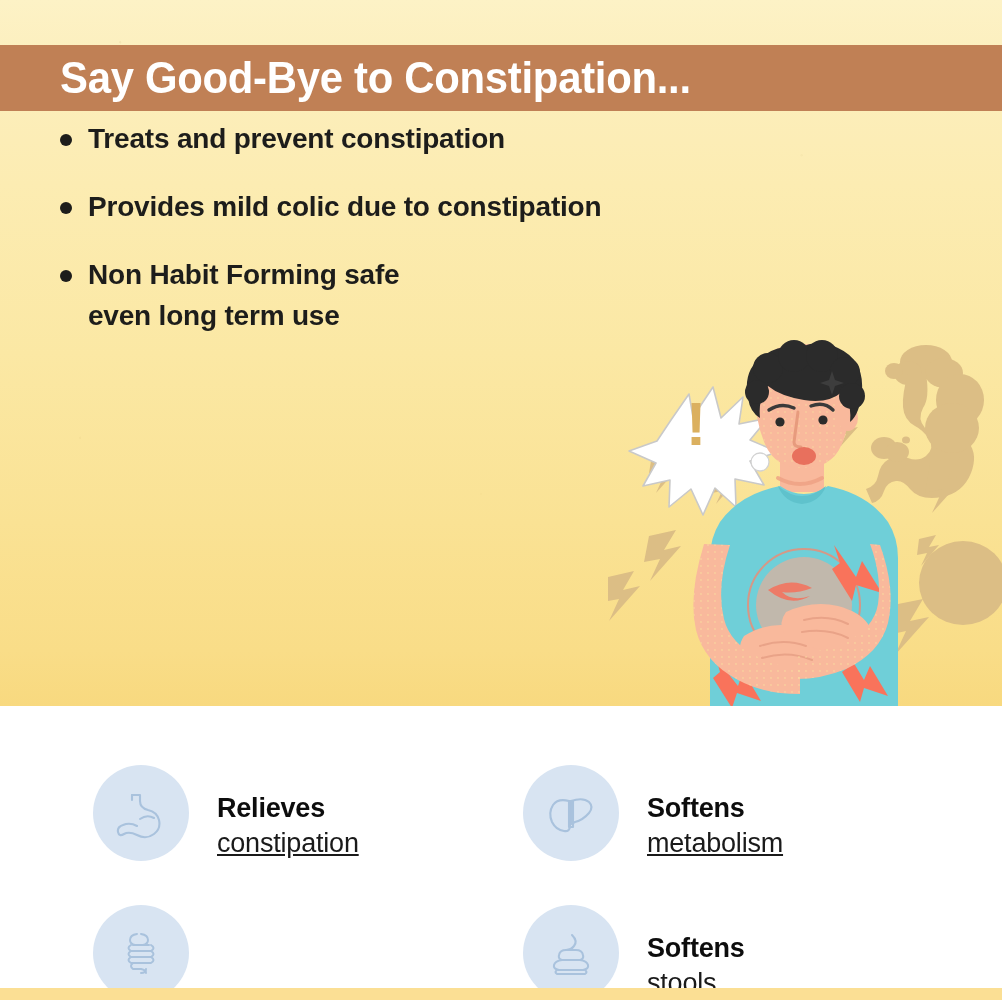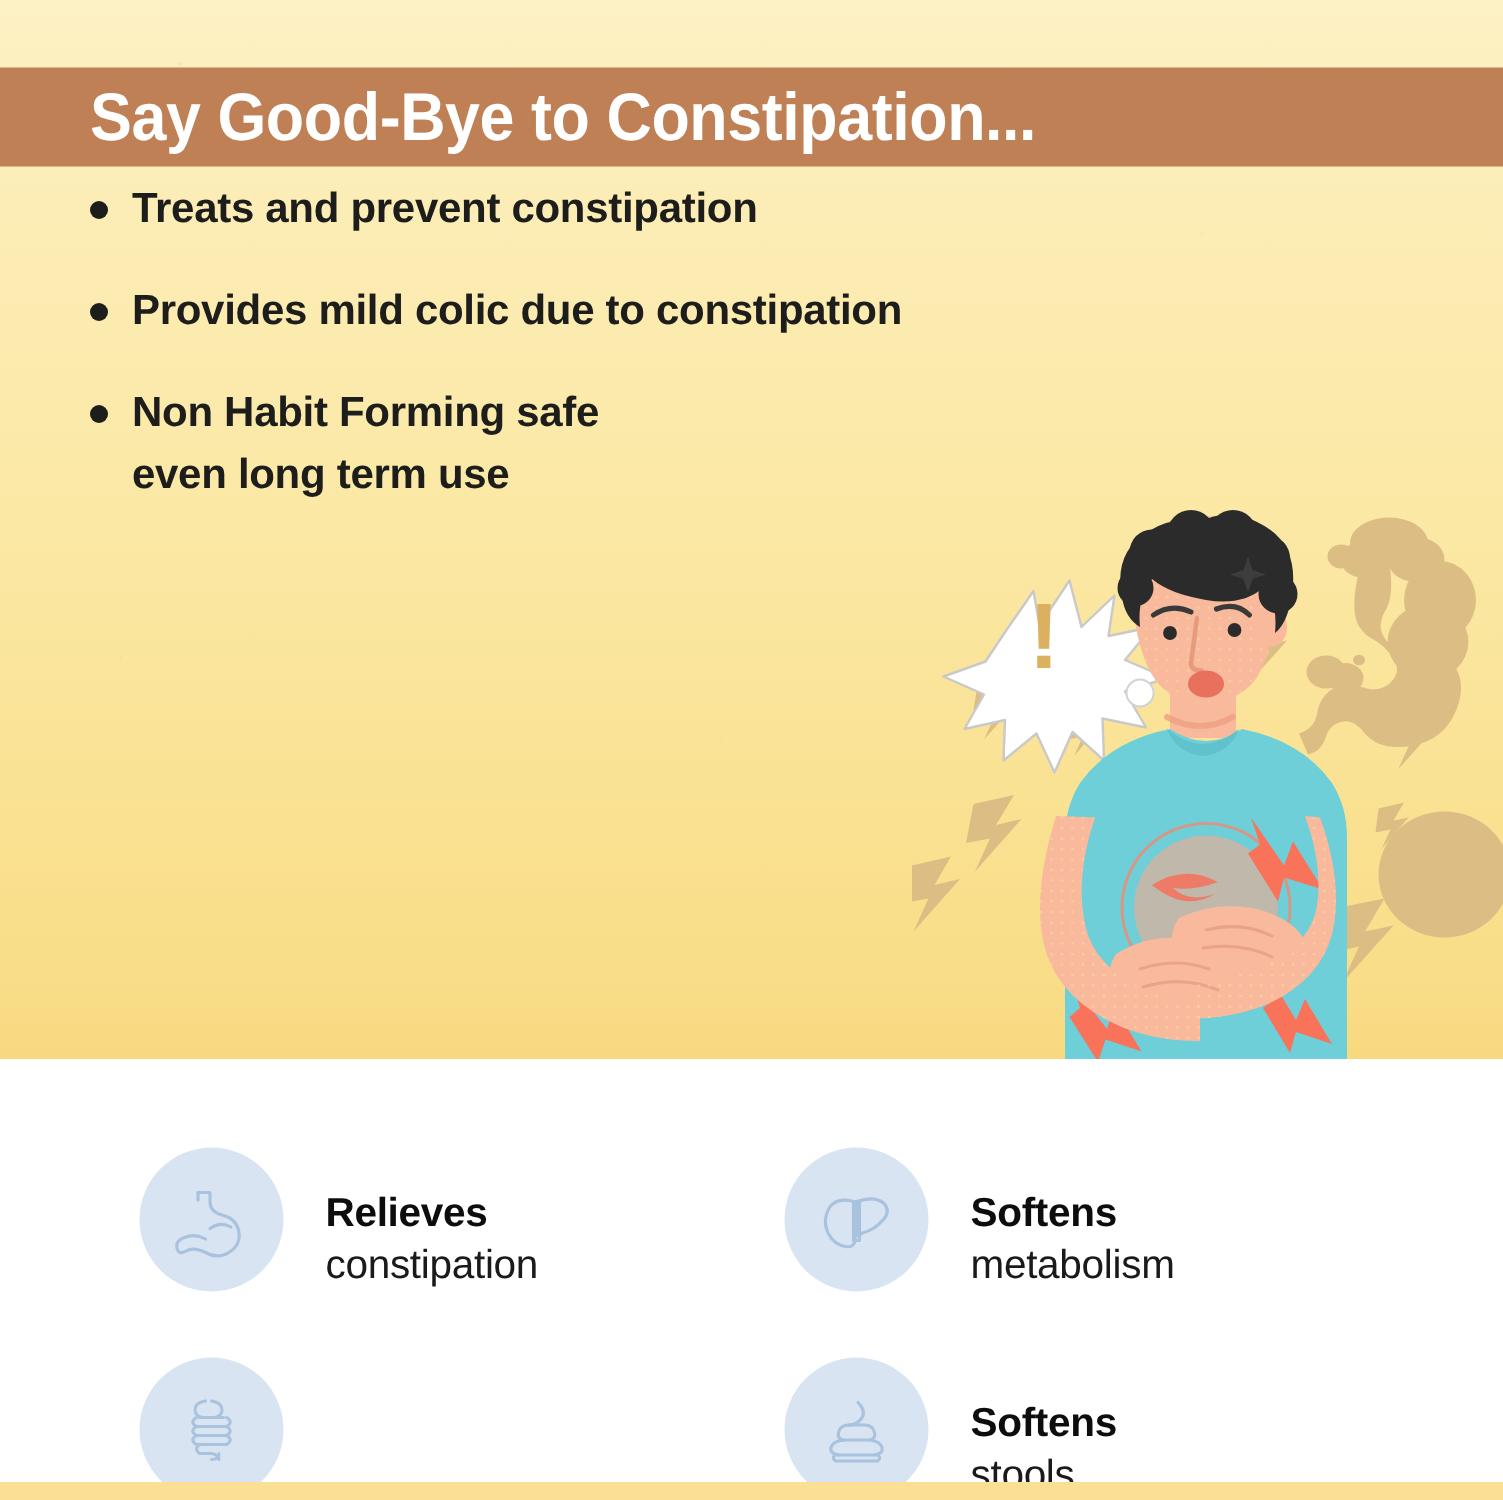--- a/index.html
+++ b/index.html
@@ -169,20 +169,21 @@
     line-height: 34px;
     letter-spacing: -0.2px;
   }
   .benefit-sub {
     color: #1a1a1a;
     font-family: "Liberation Sans", sans-serif;
     font-weight: 400;
     font-size: 27px;
     line-height: 36px;
     letter-spacing: -0.2px;
+    text-decoration: underline;
   }
 
   
   .bottom-strip {
     position: absolute;
     left: 0;
     top: 988px;
     width: 1002px;
     height: 12px;
     background: #fbdf94;

